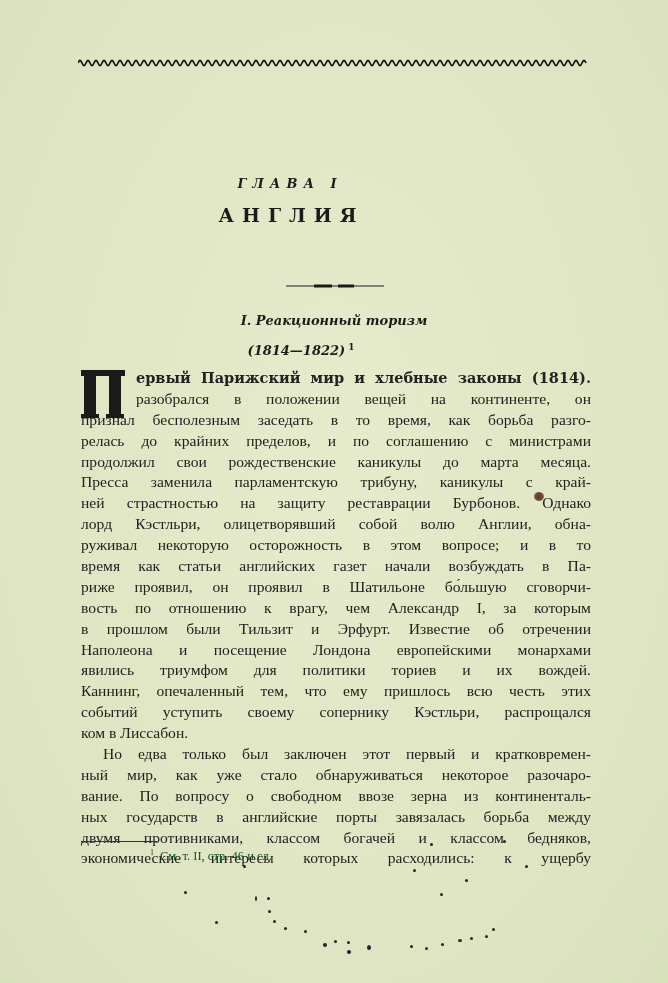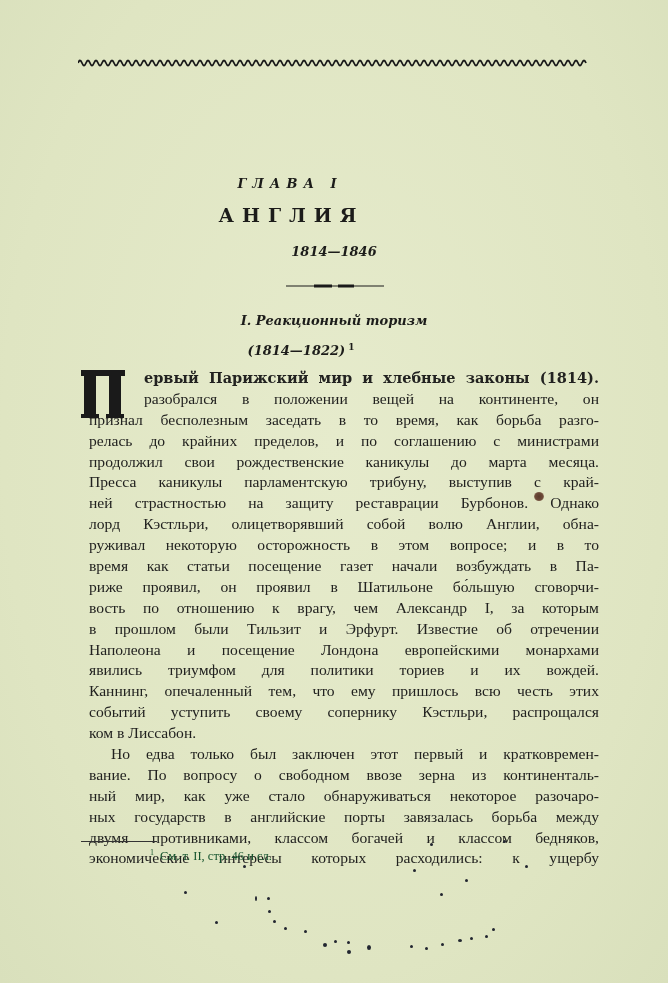--- a/index.html
+++ b/index.html
@@ -93,21 +93,21 @@
     }
     .dropcap {
       position: absolute;
       left: 81px;
       top: 370px;
       width: 44px;
       height: 48px;
     }
     .body-text {
       position: absolute;
-      left: 89px;
+      left: 81px;
       top: 368px;
       width: 510px;
       font-family: "Liberation Serif", serif;
       font-size: 15.6px;
       line-height: 20.9px;
       color: #222220;
     }
     .line {
       display: block;
       white-space: nowrap;
@@ -157,21 +157,20 @@
 <body>
 
 <div class="page">
 
   <svg class="wavy-rule" viewBox="0 0 512 12" preserveAspectRatio="none">
     <path d="M0 7 Q2 2 4 7 T8 7 T12 7 T16 7 T20 7 T24 7 T28 7 T32 7 T36 7 T40 7 T44 7 T48 7 T52 7 T56 7 T60 7 T64 7 T68 7 T72 7 T76 7 T80 7 T84 7 T88 7 T92 7 T96 7 T100 7 T104 7 T108 7 T112 7 T116 7 T120 7 T124 7 T128 7 T132 7 T136 7 T140 7 T144 7 T148 7 T152 7 T156 7 T160 7 T164 7 T168 7 T172 7 T176 7 T180 7 T184 7 T188 7 T192 7 T196 7 T200 7 T204 7 T208 7 T212 7 T216 7 T220 7 T224 7 T228 7 T232 7 T236 7 T240 7 T244 7 T248 7 T252 7 T256 7 T260 7 T264 7 T268 7 T272 7 T276 7 T280 7 T284 7 T288 7 T292 7 T296 7 T300 7 T304 7 T308 7 T312 7 T316 7 T320 7 T324 7 T328 7 T332 7 T336 7 T340 7 T344 7 T348 7 T352 7 T356 7 T360 7 T364 7 T368 7 T372 7 T376 7 T380 7 T384 7 T388 7 T392 7 T396 7 T400 7 T404 7 T408 7 T412 7 T416 7 T420 7 T424 7 T428 7 T432 7 T436 7 T440 7 T444 7 T448 7 T452 7 T456 7 T460 7 T464 7 T468 7 T472 7 T476 7 T480 7 T484 7 T488 7 T492 7 T496 7 T500 7 T504 7 T508 7" fill="none" stroke="#1a1a1a" stroke-width="1.8"></path>
   </svg>
 
   <div class="chapter-label">ГЛАВА I</div>
   <div class="chapter-title">АНГЛИЯ</div>
-  <div class="chapter-years">1814—1846</div>
 
   <svg class="ornament-rule" viewBox="0 0 98 4">
     <rect x="0" y="1.5" width="98" height="1" fill="#1a1a1a"></rect>
     <rect x="28" y="0.5" width="18" height="3" fill="#1a1a1a"></rect>
     <rect x="52" y="0.5" width="16" height="3" fill="#1a1a1a"></rect>
   </svg>
 
   <div class="section-title">I. Реакционный торизм</div>
   <div class="section-years"><span>(1814—1822)</span><sup>1</sup></div>
 
@@ -182,36 +181,36 @@
     <rect x="0" y="44" width="18" height="4" fill="#1a1a1a"></rect>
     <rect x="25" y="44" width="18" height="4" fill="#1a1a1a"></rect>
   </svg>
 
   <div class="body-text">
     <span class="line indent-cap"><span class="bold">ервый Парижский мир и хлебные законы (1814).</span></span>
     <span class="line indent-cap">разобрался в положении вещей на континенте, он</span>
     <span class="line">признал бесполезным заседать в то время, как борьба разго-</span>
     <span class="line">релась до крайних пределов, и по соглашению с министрами</span>
     <span class="line">продолжил свои рождественские каникулы до марта месяца.</span>
-    <span class="line">Пресса каникулы парламентскую трибуну, выступив с край-</span>
+    <span class="line">Пресса заменила парламентскую трибуну, каникулы с край-</span>
     <span class="line">ней страстностью на защиту реставрации Бурбонов. Однако</span>
     <span class="line">лорд Кэстльри, олицетворявший собой волю Англии, обна-</span>
     <span class="line">руживал некоторую осторожность в этом вопросе; и в то</span>
-    <span class="line">время как статьи посещение газет начали возбуждать в Па-</span>
+    <span class="line">время как статьи английских газет начали возбуждать в Па-</span>
     <span class="line">риже проявил, он проявил в Шатильоне бо́льшую сговорчи-</span>
     <span class="line">вость по отношению к врагу, чем Александр I, за которым</span>
     <span class="line">в прошлом были Тильзит и Эрфурт. Известие об отречении</span>
     <span class="line">Наполеона и посещение Лондона европейскими монархами</span>
     <span class="line">явились триумфом для политики ториев и их вождей.</span>
     <span class="line">Каннинг, опечаленный тем, что ему пришлось всю честь этих</span>
     <span class="line">событий уступить своему сопернику Кэстльри, распрощался</span>
     <span class="line last">ком в Лиссабон.</span>
     <span class="line para-start">Но едва только был заключен этот первый и кратковремен-</span>
+    <span class="line">ный мир, как уже стало обнаруживаться некоторое разочаро-</span>
     <span class="line">вание. По вопросу о свободном ввозе зерна из континенталь-</span>
-    <span class="line">ный мир, как уже стало обнаруживаться некоторое разочаро-</span>
     <span class="line">ных государств в английские порты завязалась борьба между</span>
     <span class="line">двумя противниками, классом богачей и классом бедняков,</span>
     <span class="line">экономические интересы которых расходились: к ущербу</span>
   </div>
 
   <div class="ink-blot"></div>
 
   <div class="footnote-rule"></div>
   <div class="footnote"><sup>1</sup><span>См. т. II, стр. 46 и сл.</span></div>
 

